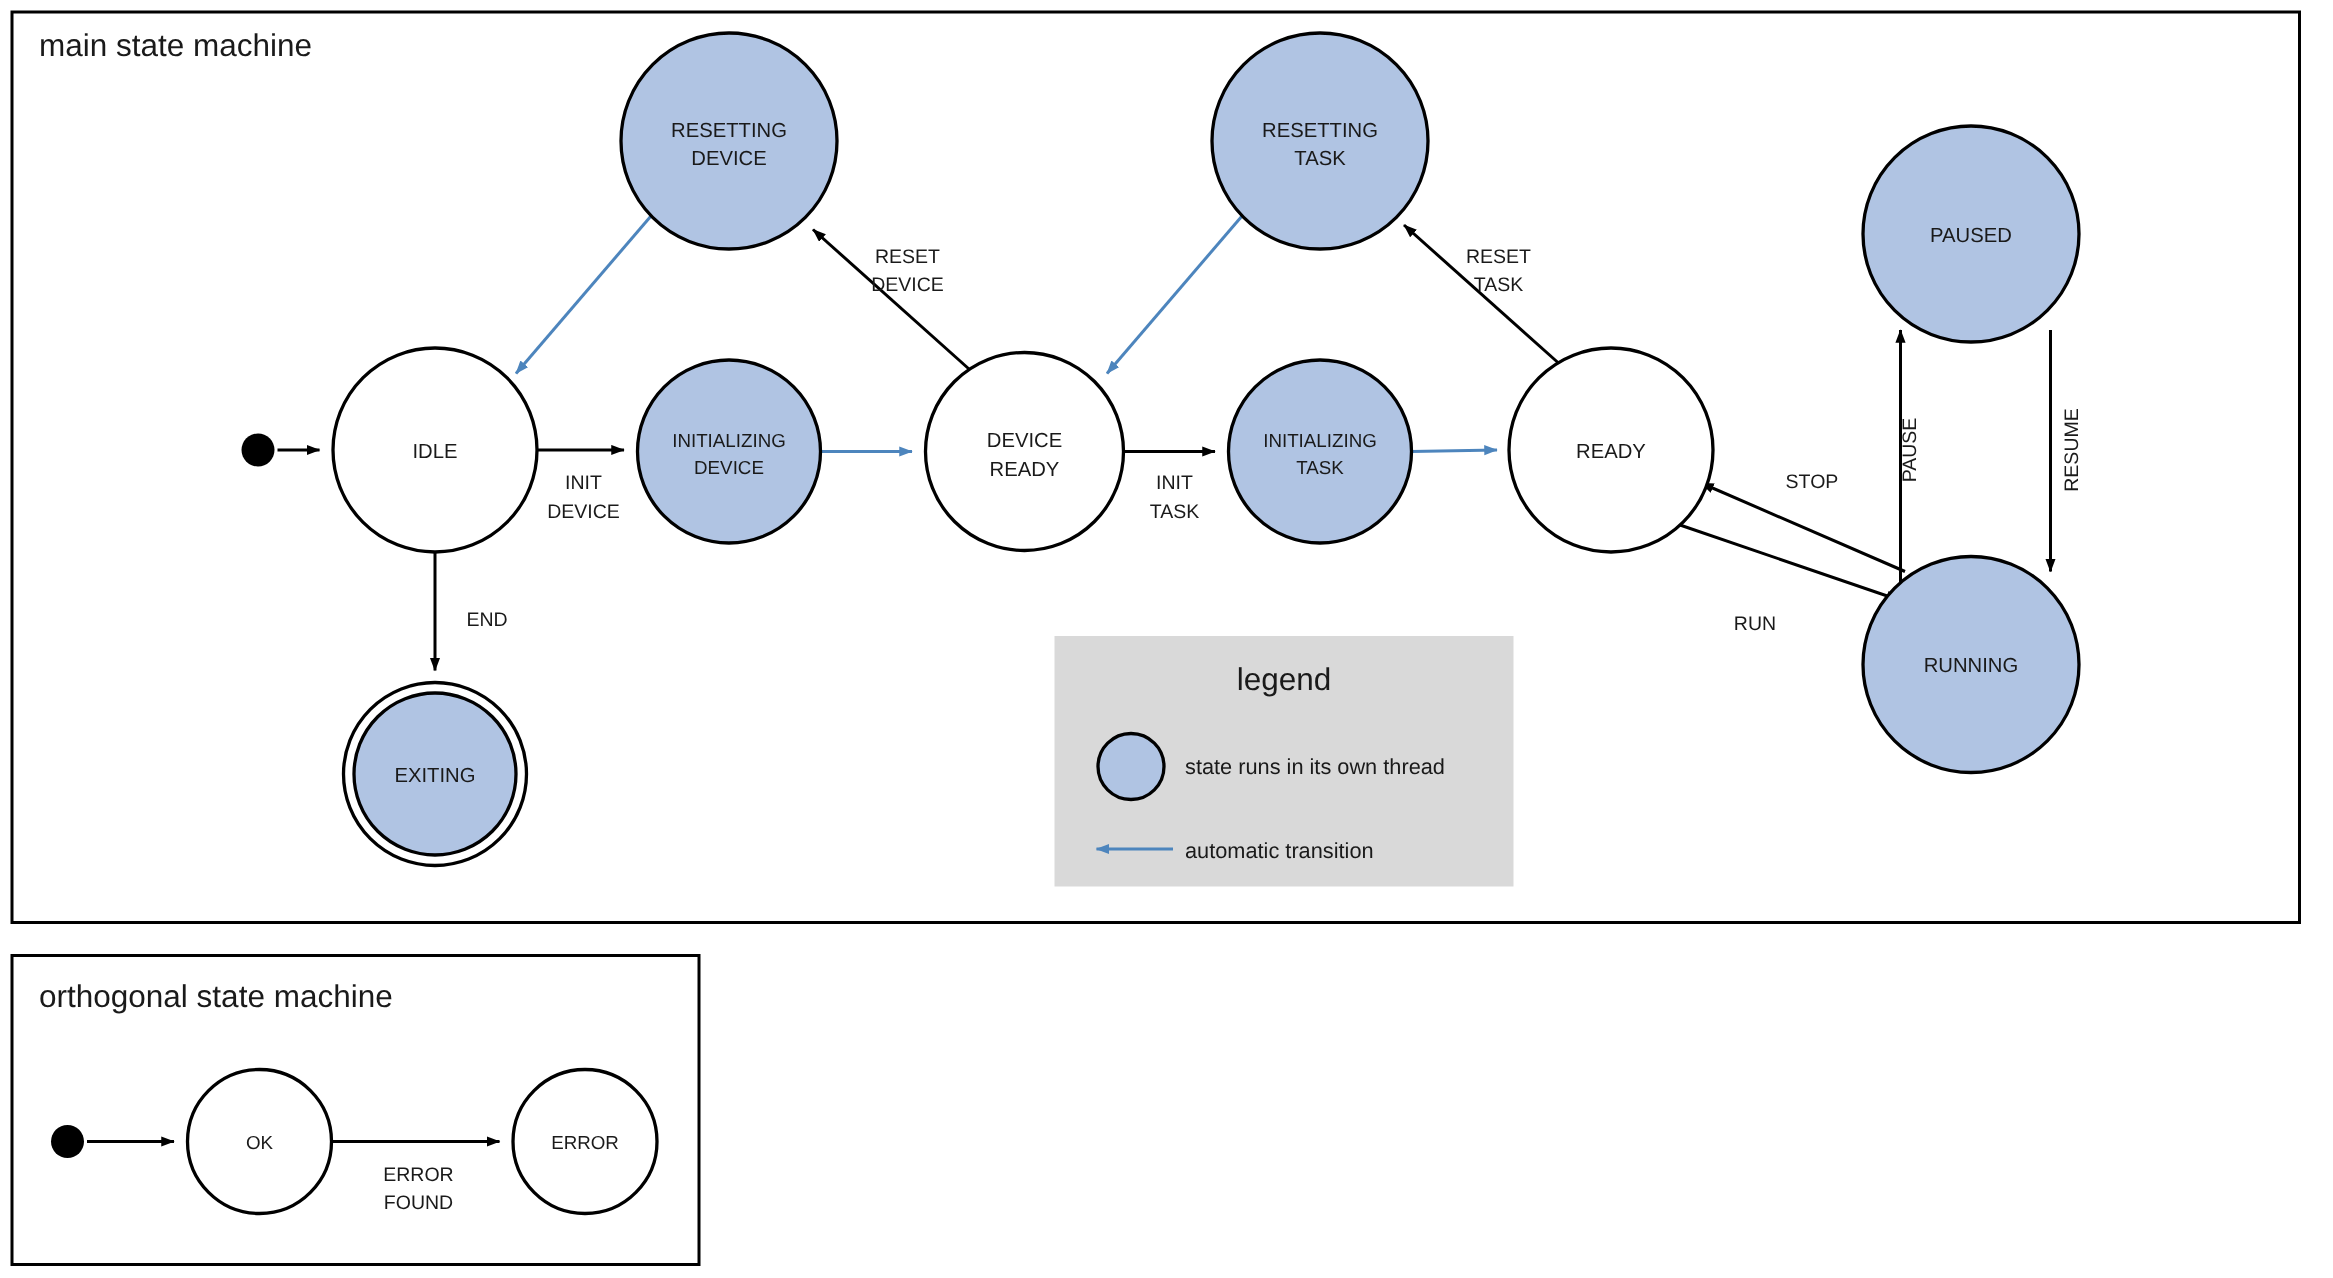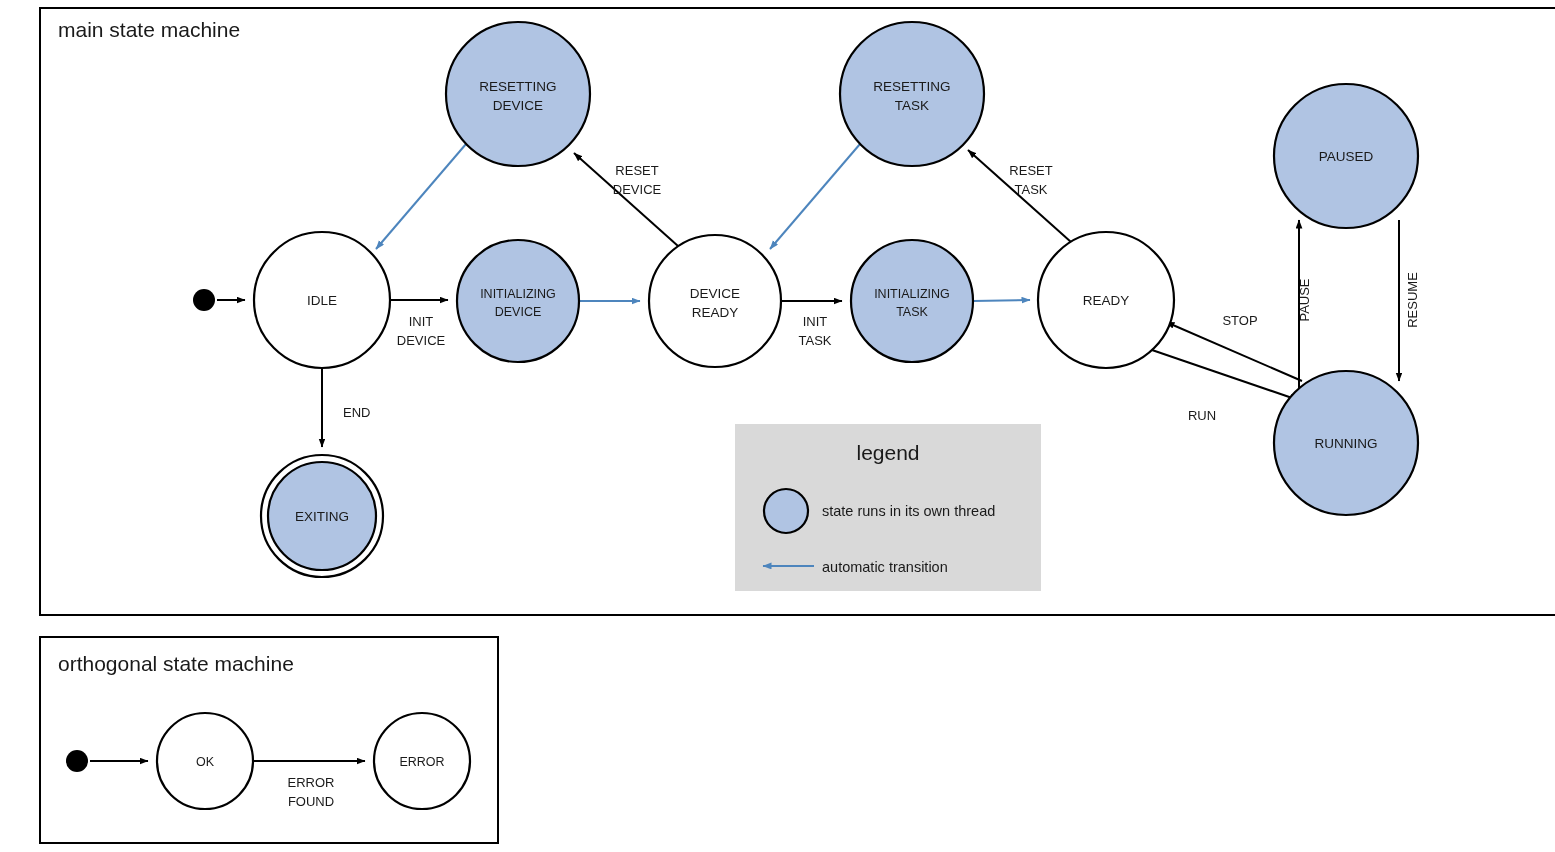--- a/index.html
+++ b/index.html
@@ -10,21 +10,20 @@
   body {
     width: 1555px;
     height: 852px;
     font-family: "Liberation Sans", sans-serif;
     overflow: hidden;
   }
   #stage {
     position: relative;
     width: 1487px;
     height: 852px;
-    margin-left: 32px;
   }
   svg.diagram {
     position: absolute;
     left: 0;
     top: 0;
     width: 1555px;
     height: 852px;
     display: block;
   }
   .frame {

